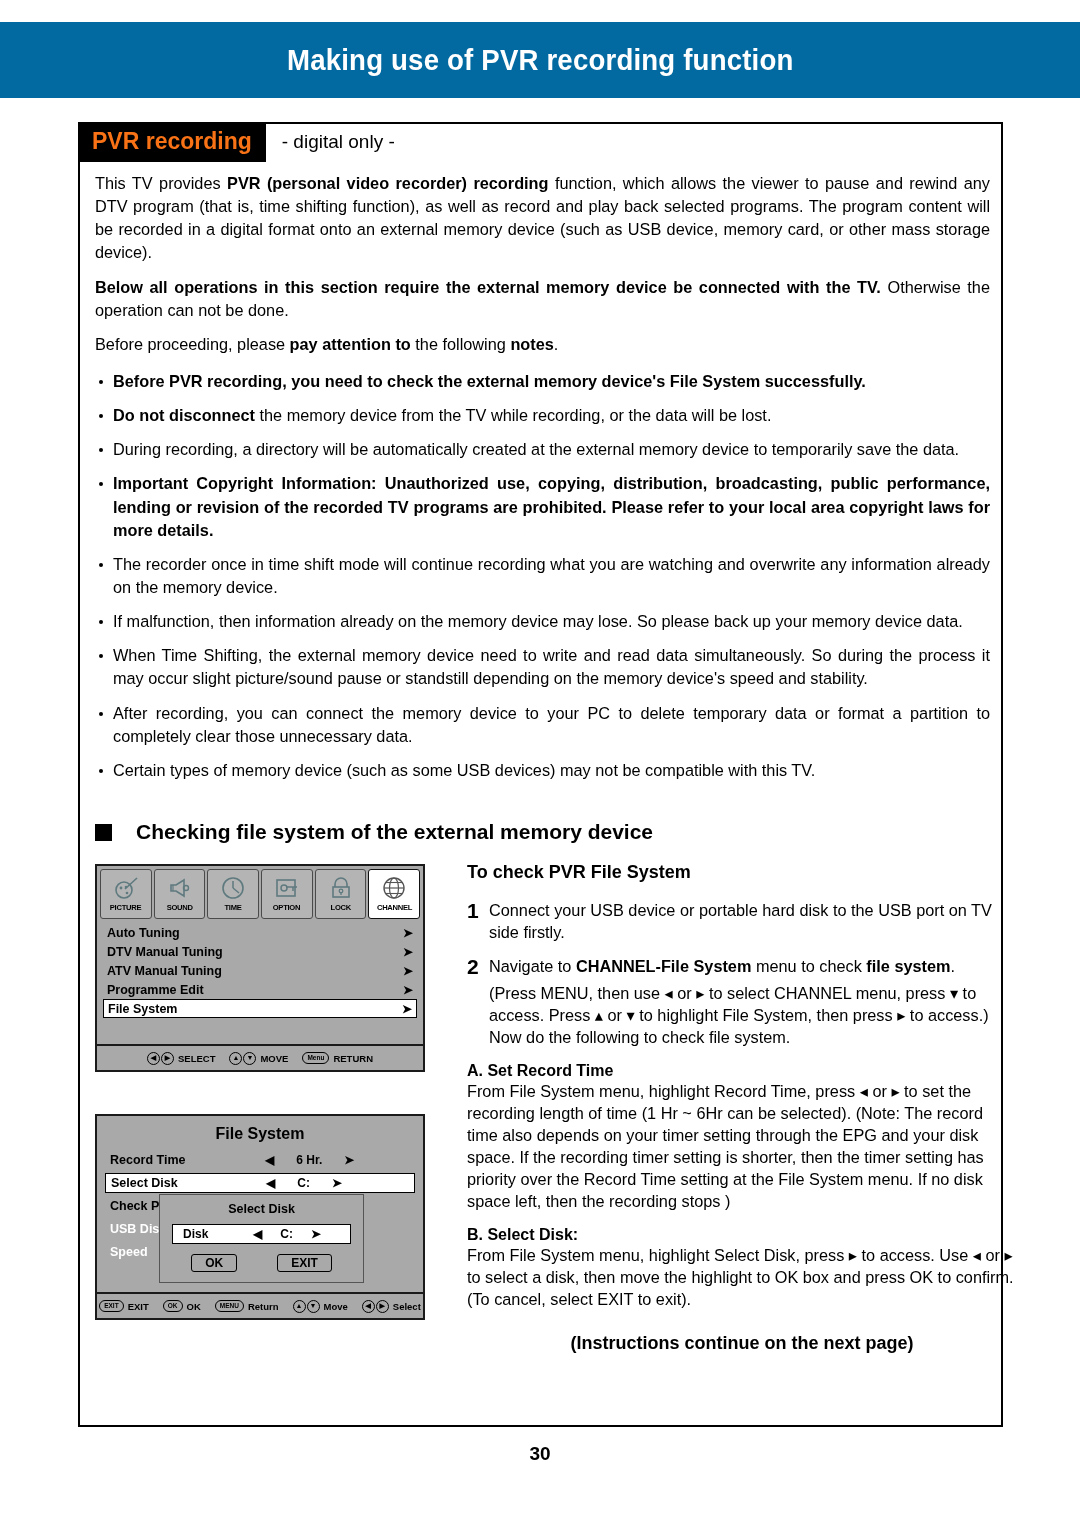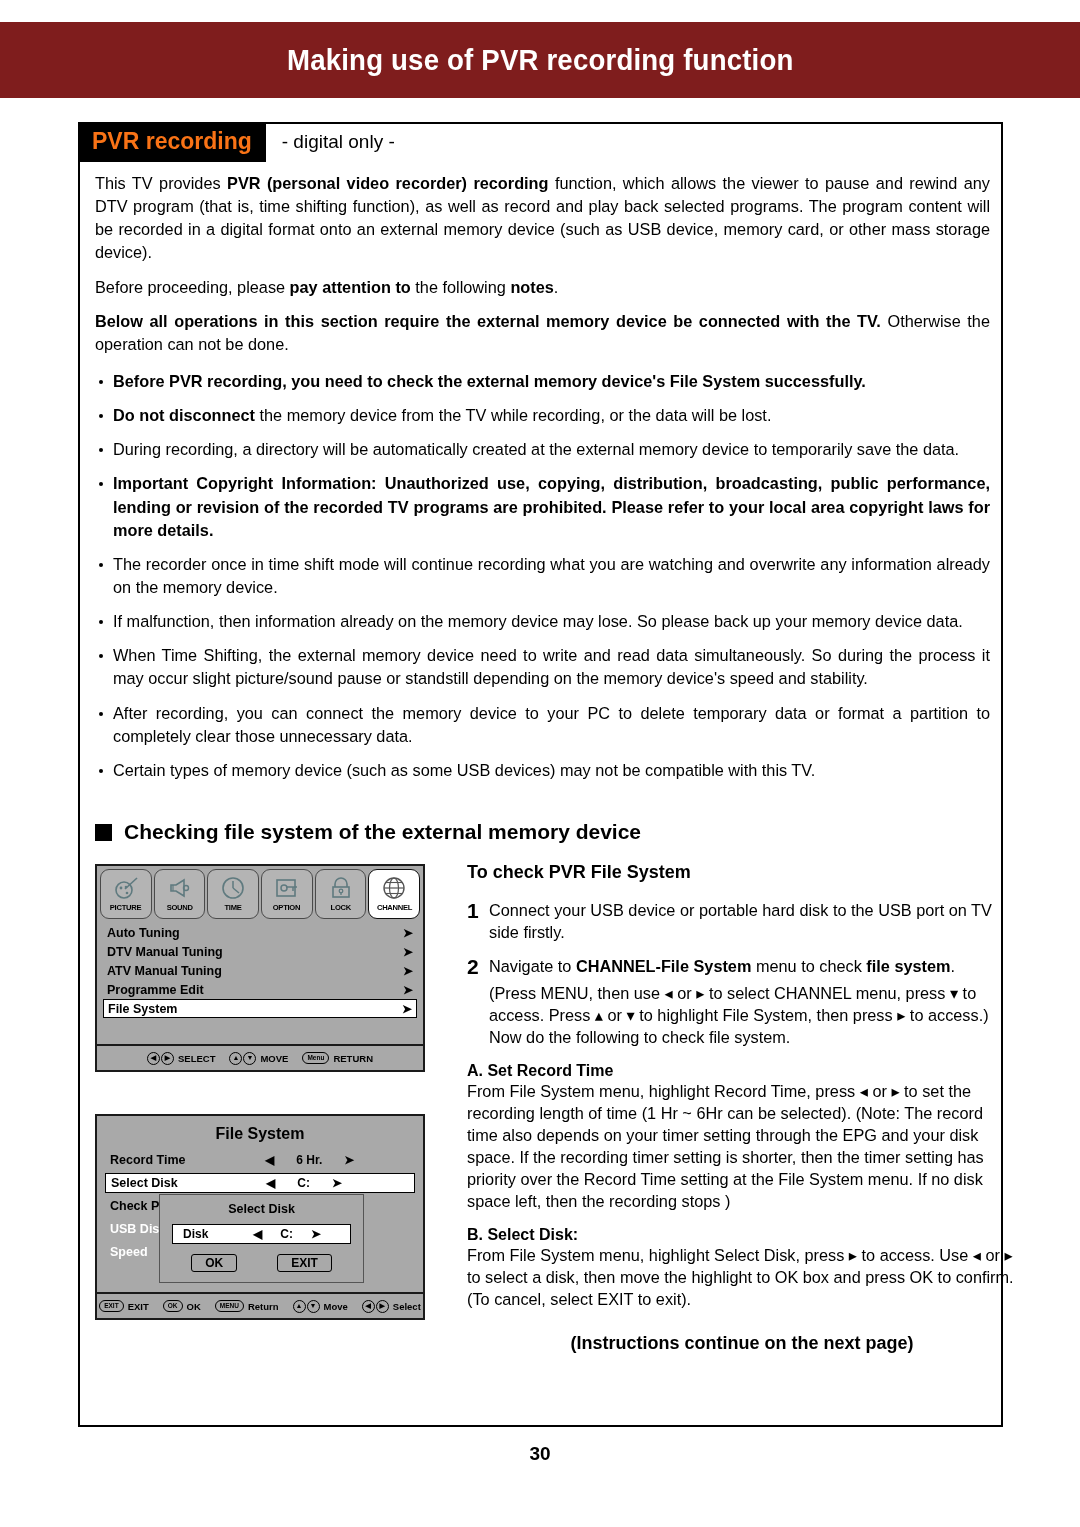--- a/index.html
+++ b/index.html
@@ -14,21 +14,21 @@
     font-family: "Liberation Sans", sans-serif;
     color: #000;
     overflow: hidden;
   }
 
   
   .title-banner {
     position: absolute;
     left: 0; top: 22px;
     width: 1080px; height: 76px;
-    background: #7f1d1d;
+    background: #0369a1;
     display: flex;
     align-items: center;
     justify-content: center;
   }
   .title-banner .title-text {
     color: #ffffff;
     font-size: 30px;
     font-weight: bold;
     letter-spacing: 0.2px;
     transform: scaleX(0.92);
@@ -109,21 +109,21 @@
     border-radius: 50%;
   }
   .bullet-list li.strong { font-weight: bold; }
 
   
   .subsection {
     position: absolute;
     left: 95px; top: 820px;
     display: flex;
     align-items: center;
-    gap: 12px;
+    gap: 24px;
   }
   .subsection .sq {
     width: 17px; height: 17px;
     background: #000;
     display: block;
   }
   .subsection .sub-title {
     font-size: 21px;
     font-weight: bold;
   }
@@ -147,21 +147,21 @@
   .icon-row {
     display: flex;
     padding: 3px 3px 0 3px;
     gap: 2px;
   }
   .icon-cell {
     width: 52px;
     height: 50px;
     background: #b4b4b4;
     border: 1.5px solid #4a4a4a;
-    border-radius: 9px;
+    border-radius: 3px;
     box-sizing: border-box;
     display: flex;
     flex-direction: column;
     align-items: center;
     justify-content: flex-start;
     padding-top: 2px;
   }
   .icon-cell.active {
     background: #ffffff;
     border-color: #111;
@@ -392,23 +392,23 @@
 
 <div class="section-tab">
   <div class="tab-black">PVR recording</div>
   <div class="tab-sub">- digital only -</div>
 </div>
 
 <div class="body-area">
 
   <p class="para"><span>This TV provides </span><span class="b">PVR (personal video recorder) recording</span><span> function, which allows the viewer to pause and rewind any DTV program (that is, time shifting function), as well as record and play back selected programs. The program content will be recorded in a digital format onto an external memory device (such as USB device, memory card, or other mass storage device).</span></p>
 
+  <p class="para"><span class="b">Below all operations in this section require the external memory device be connected with the TV.</span><span> Otherwise the operation can not be done.</span></p>
+
   <p class="para nojust"><span>Before proceeding, please </span><span class="b">pay attention to</span><span> the following </span><span class="b">notes</span><span>.</span></p>
-
-  <p class="para"><span class="b">Below all operations in this section require the external memory device be connected with the TV.</span><span> Otherwise the operation can not be done.</span></p>
 
   <ul class="bullet-list">
     <li class="strong"><span>Before PVR recording, you need to check the external memory device's File System successfully.</span></li>
     <li><span class="b">Do not disconnect</span><span> the memory device from the TV while recording, or the data will be lost.</span></li>
     <li><span>During recording, a directory will be automatically created at the external memory device to temporarily save the data.</span></li>
     <li class="strong"><span>Important Copyright Information: Unauthorized use, copying, distribution, broadcasting, public performance, lending or revision of the recorded TV programs are prohibited. Please refer to your local area copyright laws for more details.</span></li>
     <li><span>The recorder once in time shift mode will continue recording what you are watching and overwrite any information already on the memory device.</span></li>
     <li><span>If malfunction, then information already on the memory device may lose. So please back up your memory device data.</span></li>
     <li><span>When Time Shifting, the external memory device need to write and read data simultaneously. So during the process it may occur slight picture/sound pause or standstill depending on the memory device's speed and stability.</span></li>
     <li><span>After recording, you can connect the memory device to your PC to delete temporary data or format a partition to completely clear those unnecessary data.</span></li>

